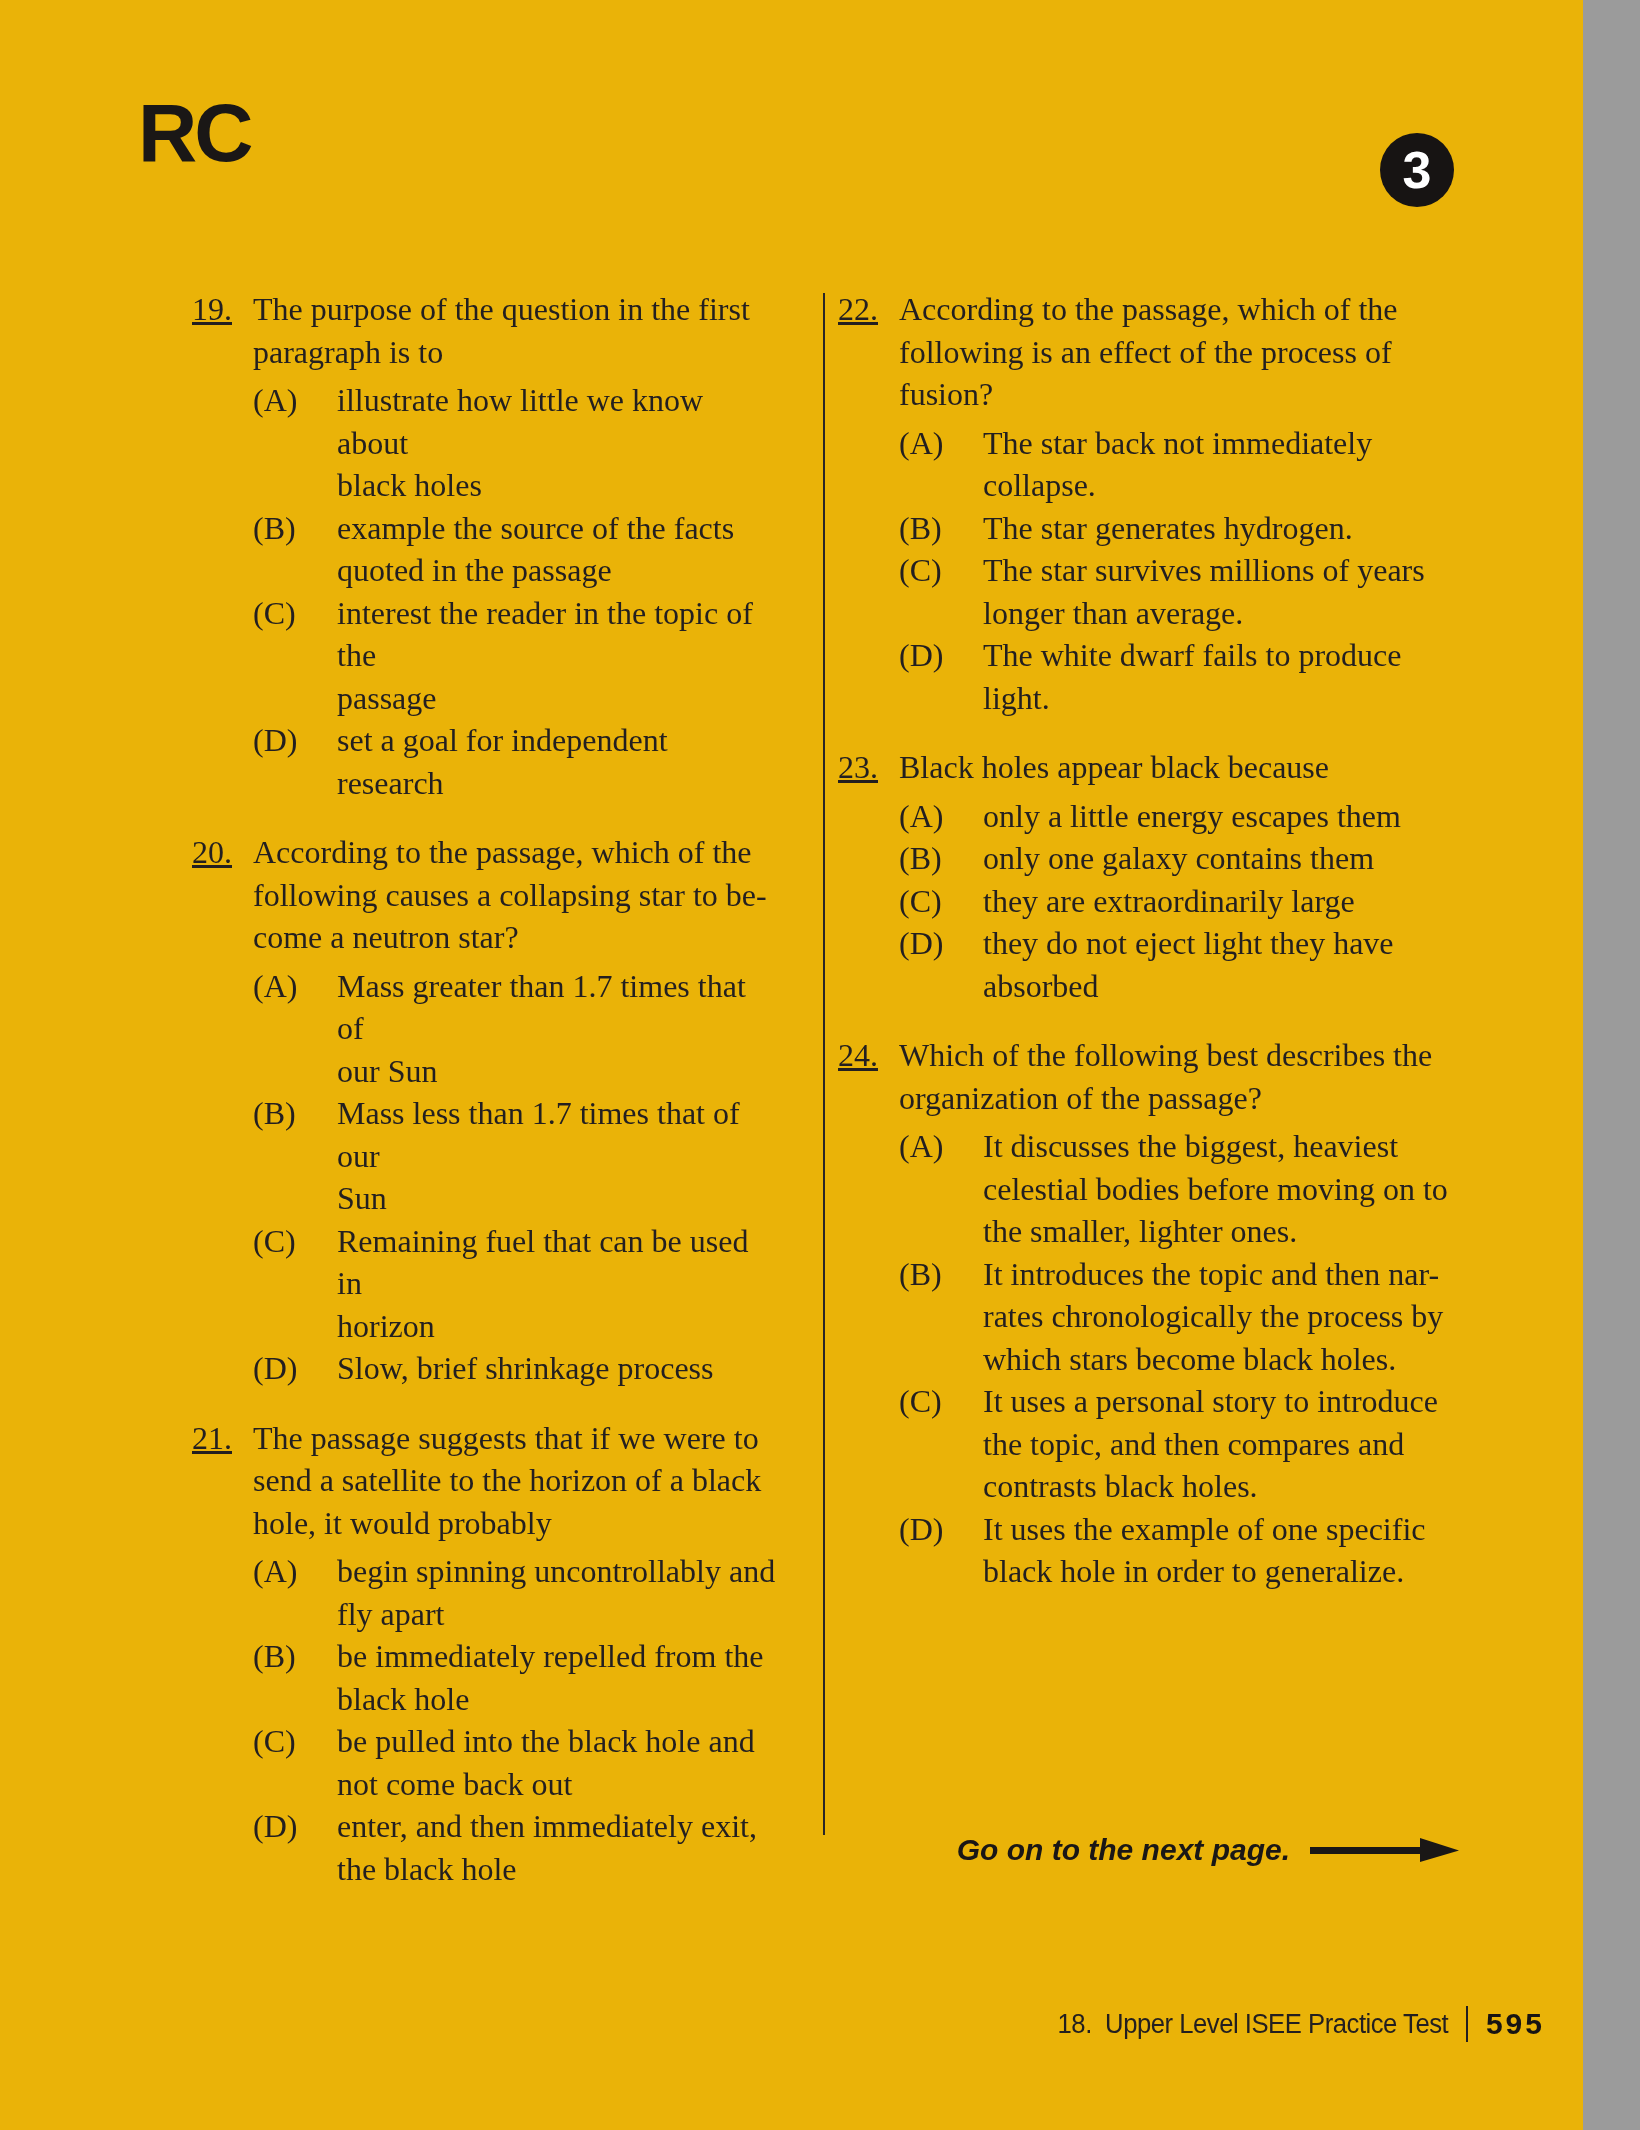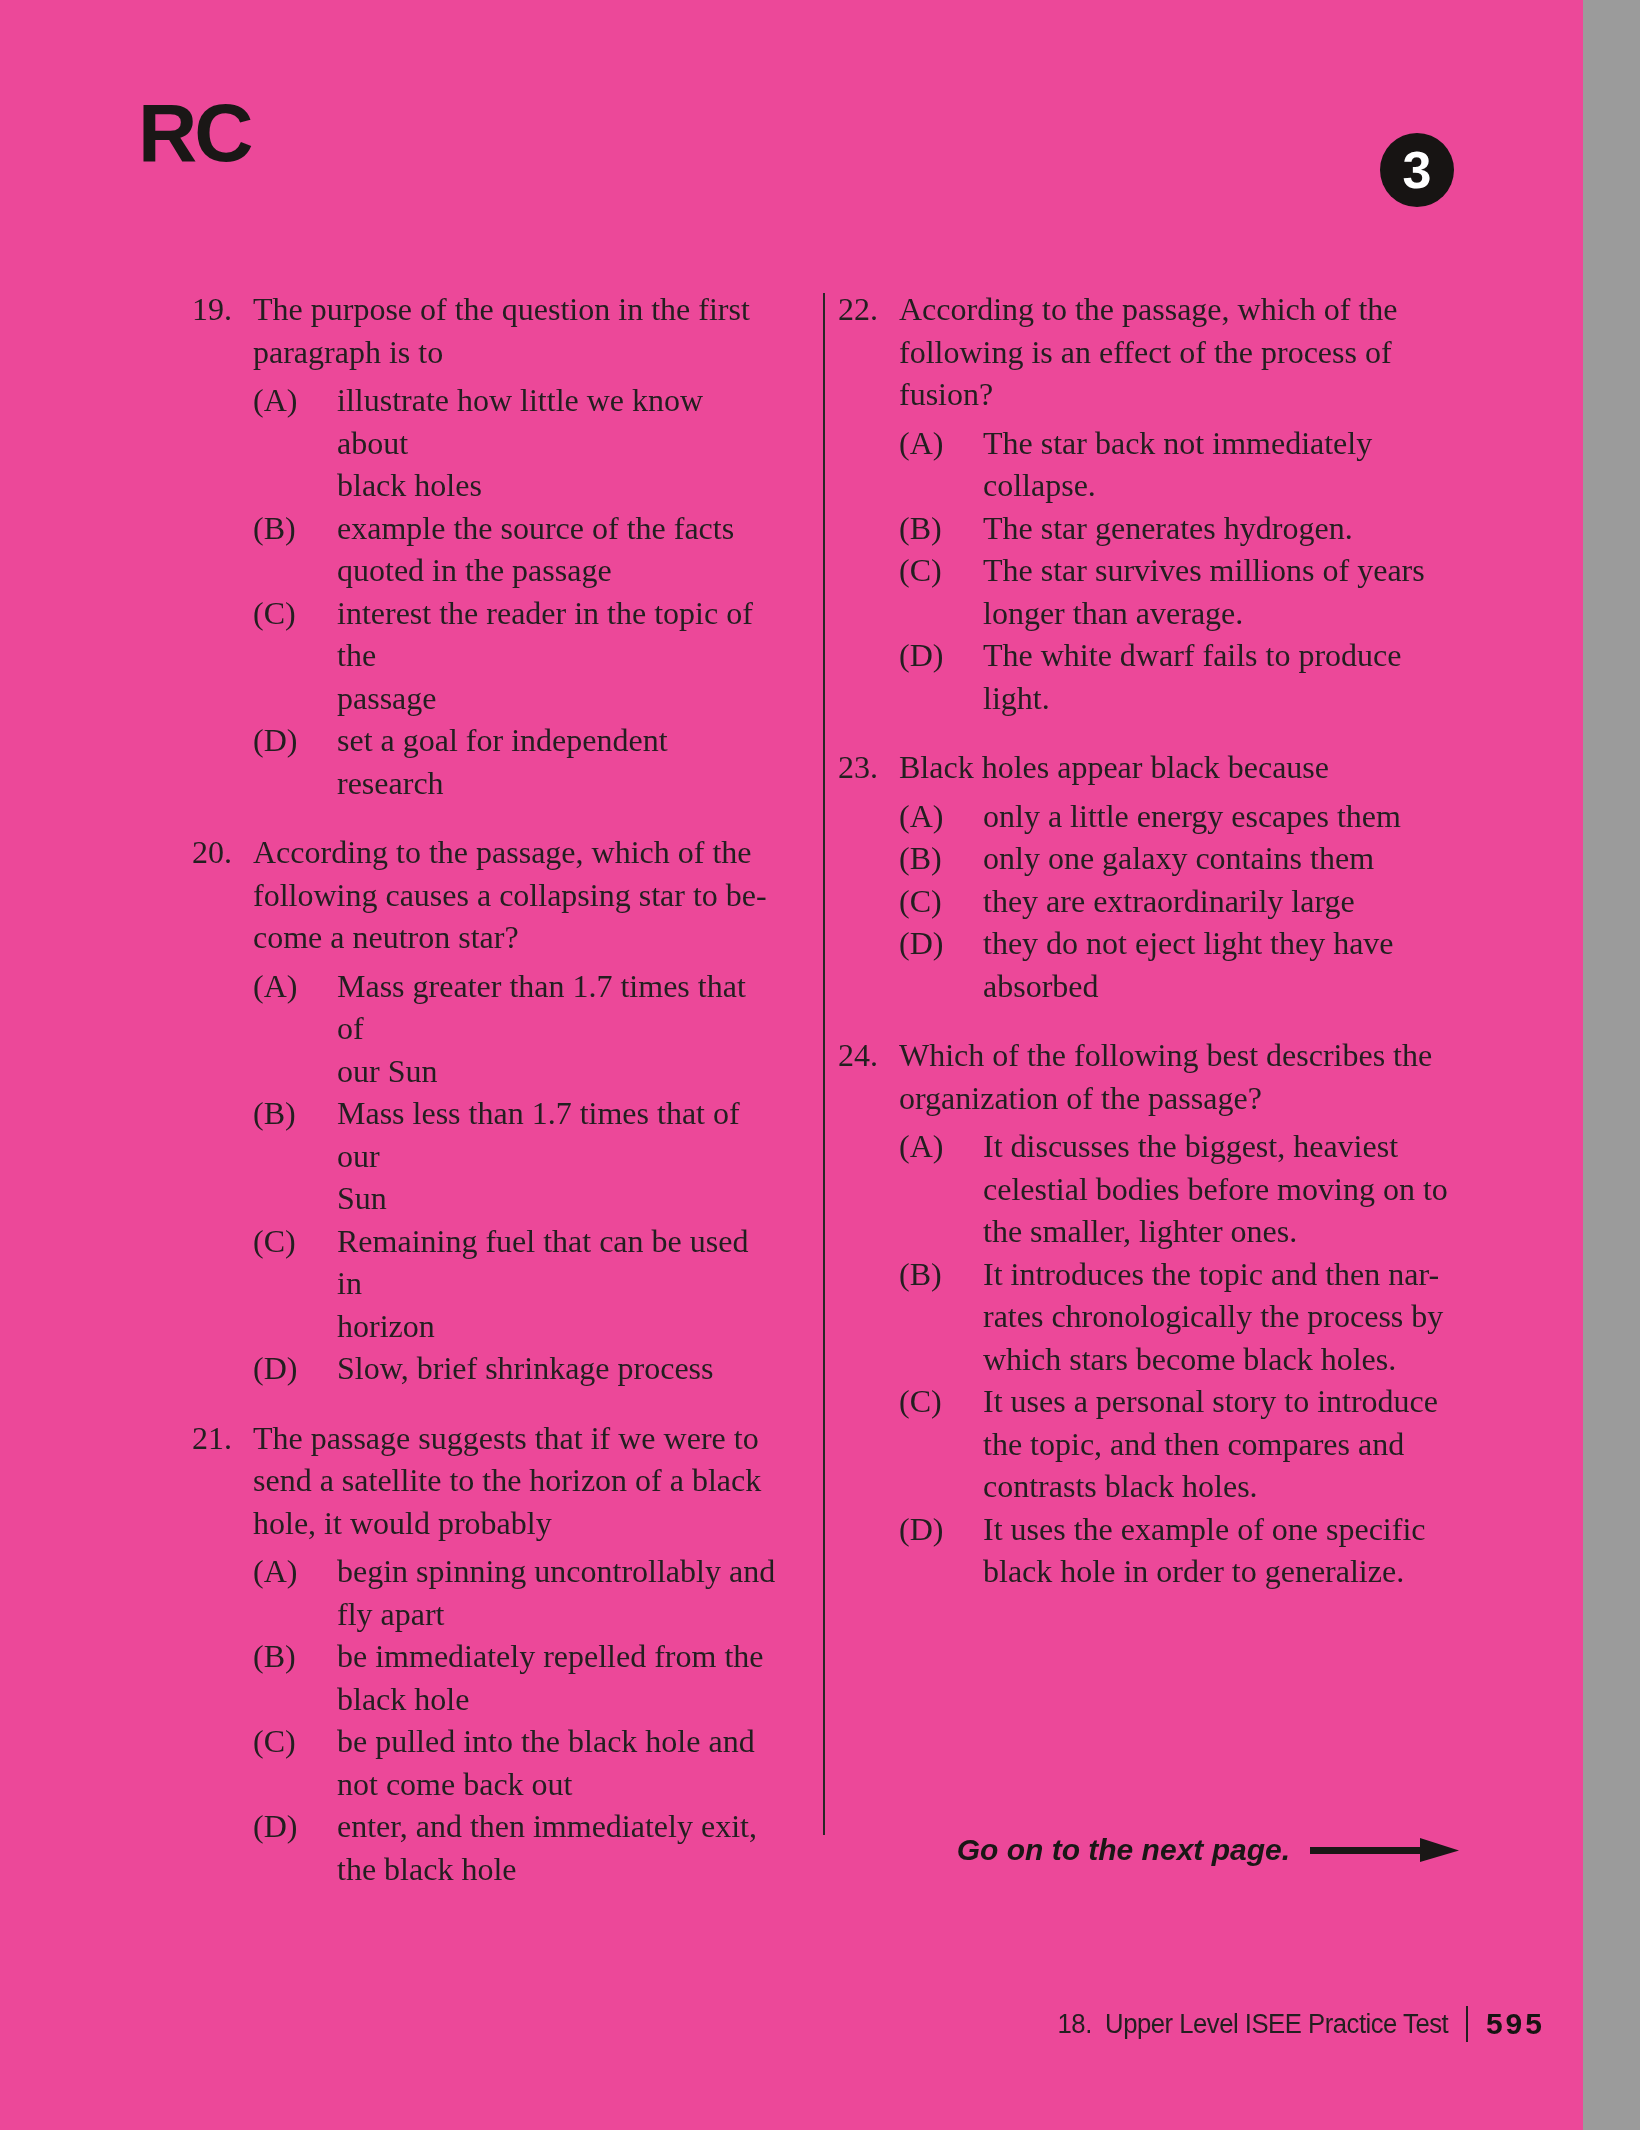--- a/index.html
+++ b/index.html
@@ -1,19 +1,19 @@
 <!DOCTYPE html>
 <html><head>
 <meta charset="utf-8">
 <style>
   html,body { margin:0; padding:0; background:#e8e8e8; }
   .page {
     position:relative;
     width:1640px; height:2130px;
-    background:#ec4899;
+    background:#eab308;
     font-family:"Liberation Serif", serif;
     color:#231f20;
     overflow:hidden;
   }
   .edge-bar {
     position:absolute; top:0; right:0;
     width:57px; height:2130px;
     background:#9b9b9b;
   }
   .rc-label {
@@ -34,21 +34,21 @@
     position:absolute; top:288px;
     font-size:32px; line-height:42.5px;
   }
   .col-left  { left:192px; width:586px; }
   .col-right { left:838px; width:672px; }
   .divider {
     position:absolute; left:823px; top:293px;
     width:2px; height:1542px; background:#2a2627;
   }
   .question { display:flex; margin-bottom:27px; }
-  .q-num { width:61px; flex:0 0 61px; }
+  .q-num { width:61px; flex:0 0 61px;text-decoration:underline; }
   .q-body { flex:1 1 auto; }
   .choices { margin-top:6px; }
   .choice { display:flex; }
   .choice-letter { width:84px; flex:0 0 84px; }
   .choice-text { flex:1 1 auto; }
   .go-on {
     position:absolute; top:1833px; right:180px;
     display:flex; align-items:center; gap:20px;
   }
   .go-on-text {

